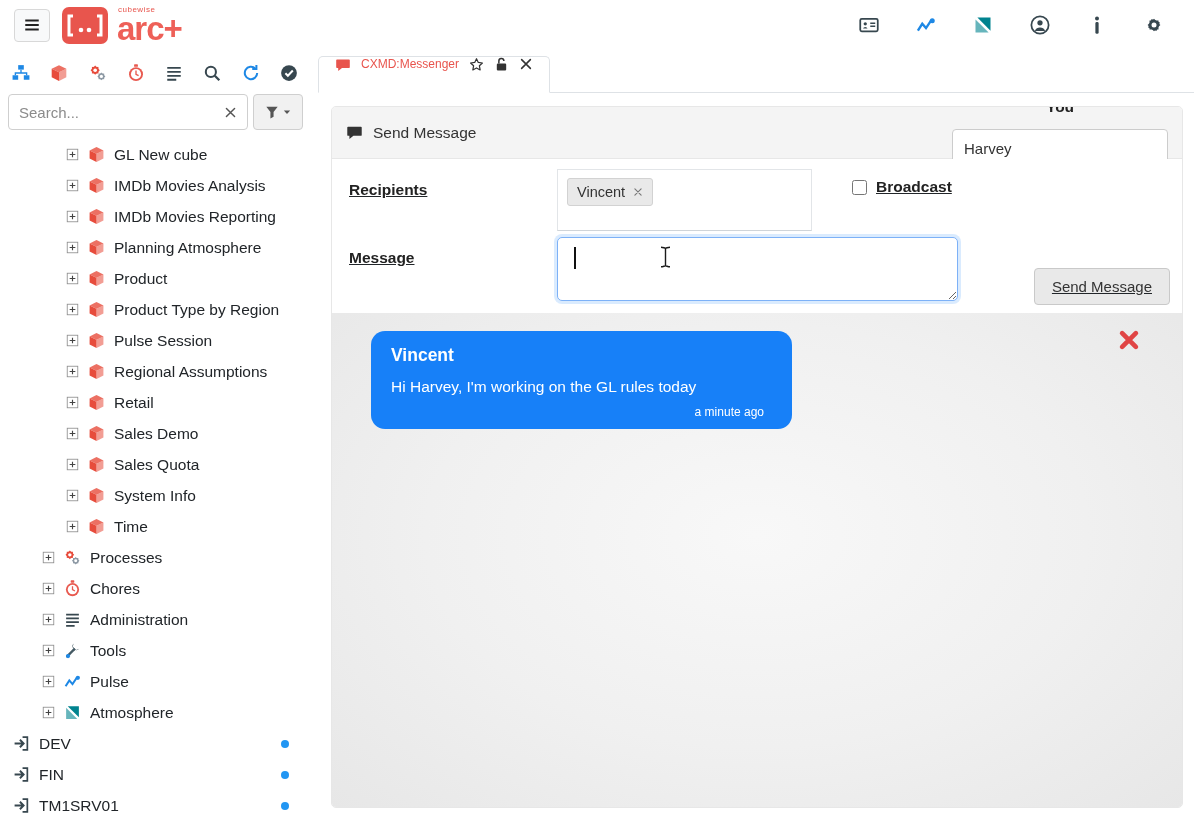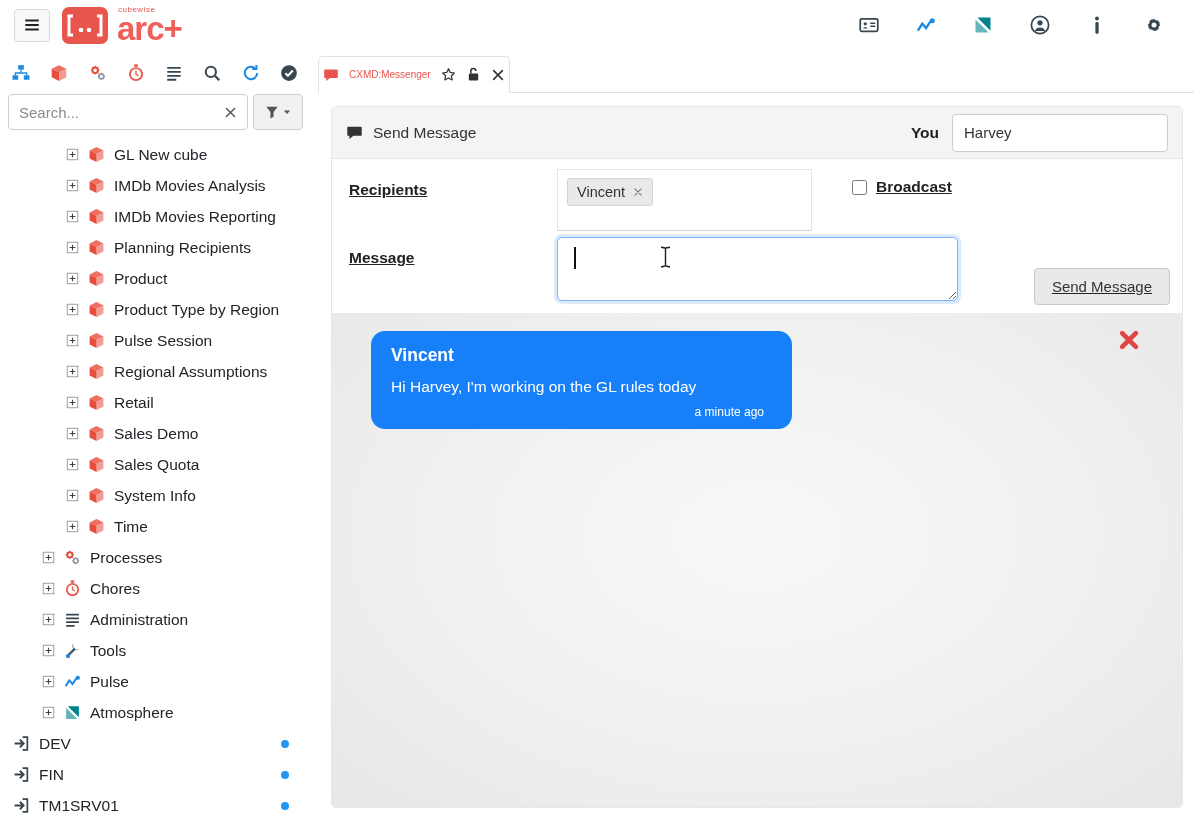--- a/index.html
+++ b/index.html
@@ -41,33 +41,33 @@
   .filter-btn .f { width:14px; height:14px; } .filter-btn .cr { width:10px; height:10px; }
 
   .tree { flex:1; overflow:hidden; padding-top:3px; }
   .trow { height:31px; display:flex; align-items:center; gap:9px; font-size:15.5px; cursor:pointer; position:relative; }
   .lvl2 { padding-left:66px; } .lvl1 { padding-left:42px; } .lvl0 { padding-left:13px; }
   .exp { width:13px; height:13px; } .ni { width:17px; height:17px; }
   .dot { position:absolute; left:281px; top:12px; width:8px; height:8px; border-radius:50%; background:#2196f3; }
 
   
   .tabbar { height:37px; display:flex; border-bottom:1px solid #dee2e6; }
-  .tab { display:flex; align-items:center; gap:10px; padding:0 4px; background:#fff; cursor:pointer;
+  .tab { display:flex; gap:10px; padding:0 16px; background:#fff; cursor:pointer;
     border:1px solid #dee2e6; border-bottom:1px solid #fff; border-radius:5px 5px 0 0; margin-bottom:-1px;
-    color:#e8544d; font-size:10px; }
+    color:#e8544d; font-size:12px; }
   .tab .ti { width:16px; height:16px; } .tab .td { width:15px; height:15px; color:#333; cursor:pointer; }
 
   
   .card { margin:13px 11px 0 13px; border:1px solid #e7e7e7; border-radius:5px; display:flex;
     flex-direction:column; height:702px; overflow:hidden; }
   .card-head { height:52px; flex:none; background:#f4f4f4; border-bottom:1px solid #e7e7e7;
     display:flex; align-items:center; padding:0 14px; gap:10px; }
   .card-head .hico { width:17px; height:17px; color:#333; }
   .panel-title { font-size:15.5px; color:#333; }
-  .you { margin-left:auto; display:flex; align-items:center; gap:13px; font-weight:bold; font-size:15.5px; color:#222; }
+  .you { margin-left:auto; display:flex; align-items:center; gap:13px; font-weight:bold; font-size:15.5px; color:#222;flex-direction:column; }
   .you input { width:216px; height:38px; border:1px solid #ccc; border-radius:4px; padding:0 11px;
     font-size:15px; color:#333; font-family:inherit; outline:none; background:#fff; }
 
   .form { background:#fff; padding:10px 12px 8px 17px; flex:none;text-decoration:underline; }
   .frow { display:flex; align-items:flex-start; }
   .frow1 { margin-bottom:6px; }
   .flabel { width:208px; flex:none; font-weight:bold; font-size:15.5px; color:#222; padding-top:12px; }
   .recip { width:255px; min-height:62px; border:1px solid #e2e5e8; border-bottom-color:#cfd4d9; padding:8px 9px; background:#fff; }
   .chip { display:inline-flex; align-items:center; gap:8px; background:#e9e9e9; border:1px solid #d2d2d2;
     border-radius:3px; padding:5px 9px; font-size:14.5px; color:#333; }
@@ -334,21 +334,21 @@
             </svg>
             <span>IMDb Movies Reporting</span>
           </div>
         <div class="trow lvl2">
             <svg class="exp">
               <use href="#i-plus"></use>
             </svg>
             <svg class="ni c-red">
               <use href="#i-cube"></use>
             </svg>
-            <span>Planning Recipients</span>
+            <span>Planning Atmosphere</span>
           </div>
         <div class="trow lvl2">
             <svg class="exp">
               <use href="#i-plus"></use>
             </svg>
             <svg class="ni c-red">
               <use href="#i-cube"></use>
             </svg>
             <span>Product</span>
           </div>

